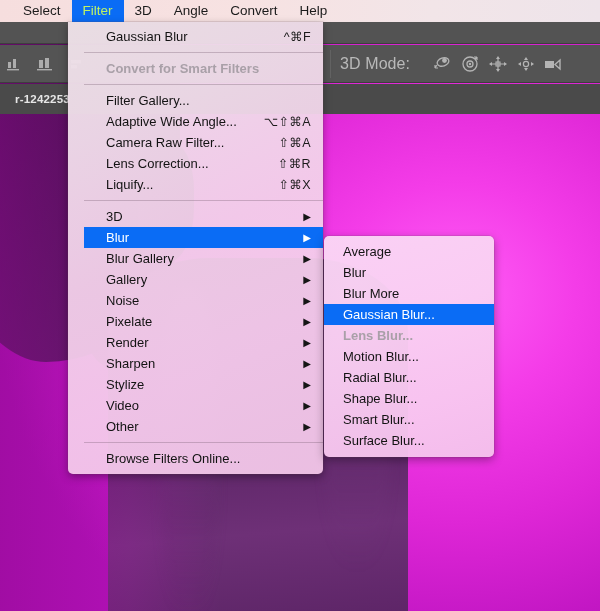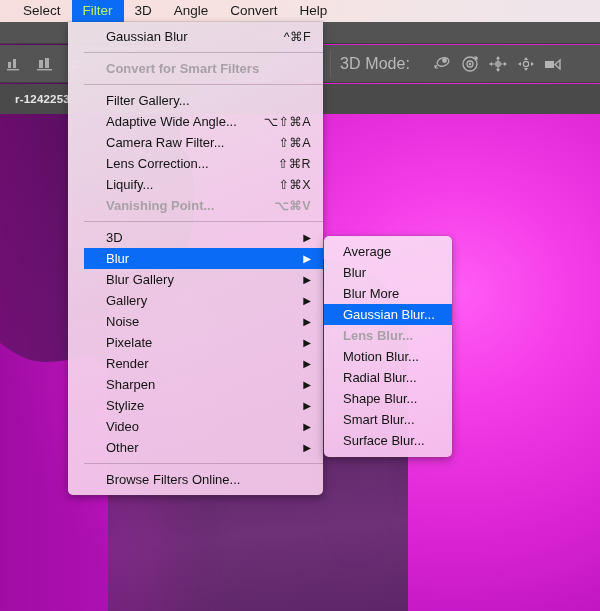--- a/index.html
+++ b/index.html
@@ -271,21 +271,21 @@
     height: 1px;
     margin: 5px 0 5px 0;
     background: rgba(120,95,115,.34);
   }
 
   
   .submenu {
     position: absolute;
     left: 324px;
     top: 236px;
-    width: 128px;
+    width: 170px;
     z-index: 70;
     padding: 5px 0 6px 0;
     border-radius: 5px;
     background: linear-gradient(160deg,
       rgba(250,214,245,.97) 0%,
       rgba(250,208,243,.962) 40%,
       rgba(248,200,240,.955) 75%,
       rgba(244,194,236,.955) 100%);
     box-shadow: 0 3px 10px rgba(0,0,0,.34), 0 0 0 .5px rgba(120,90,110,.30);
   }
@@ -404,24 +404,20 @@
         <span class="menu-shortcut">⇧⌘A</span>
       </div>
       <div class="menu-row">
         <span class="menu-label">Lens Correction...</span>
         <span class="menu-shortcut">⇧⌘R</span>
       </div>
       <div class="menu-row">
         <span class="menu-label">Liquify...</span>
         <span class="menu-shortcut">⇧⌘X</span>
       </div>
-      <div class="menu-row disabled">
-        <span class="menu-label">Vanishing Point...</span>
-        <span class="menu-shortcut">⌥⌘V</span>
-      </div>
       <div class="menu-sep"></div>
       <div class="menu-row">
         <span class="menu-label">3D</span>
         <span class="menu-arrow">▶</span>
       </div>
       <div class="menu-row selected">
         <span class="menu-label">Blur</span>
         <span class="menu-arrow">▶</span>
       </div>
       <div class="menu-row">

